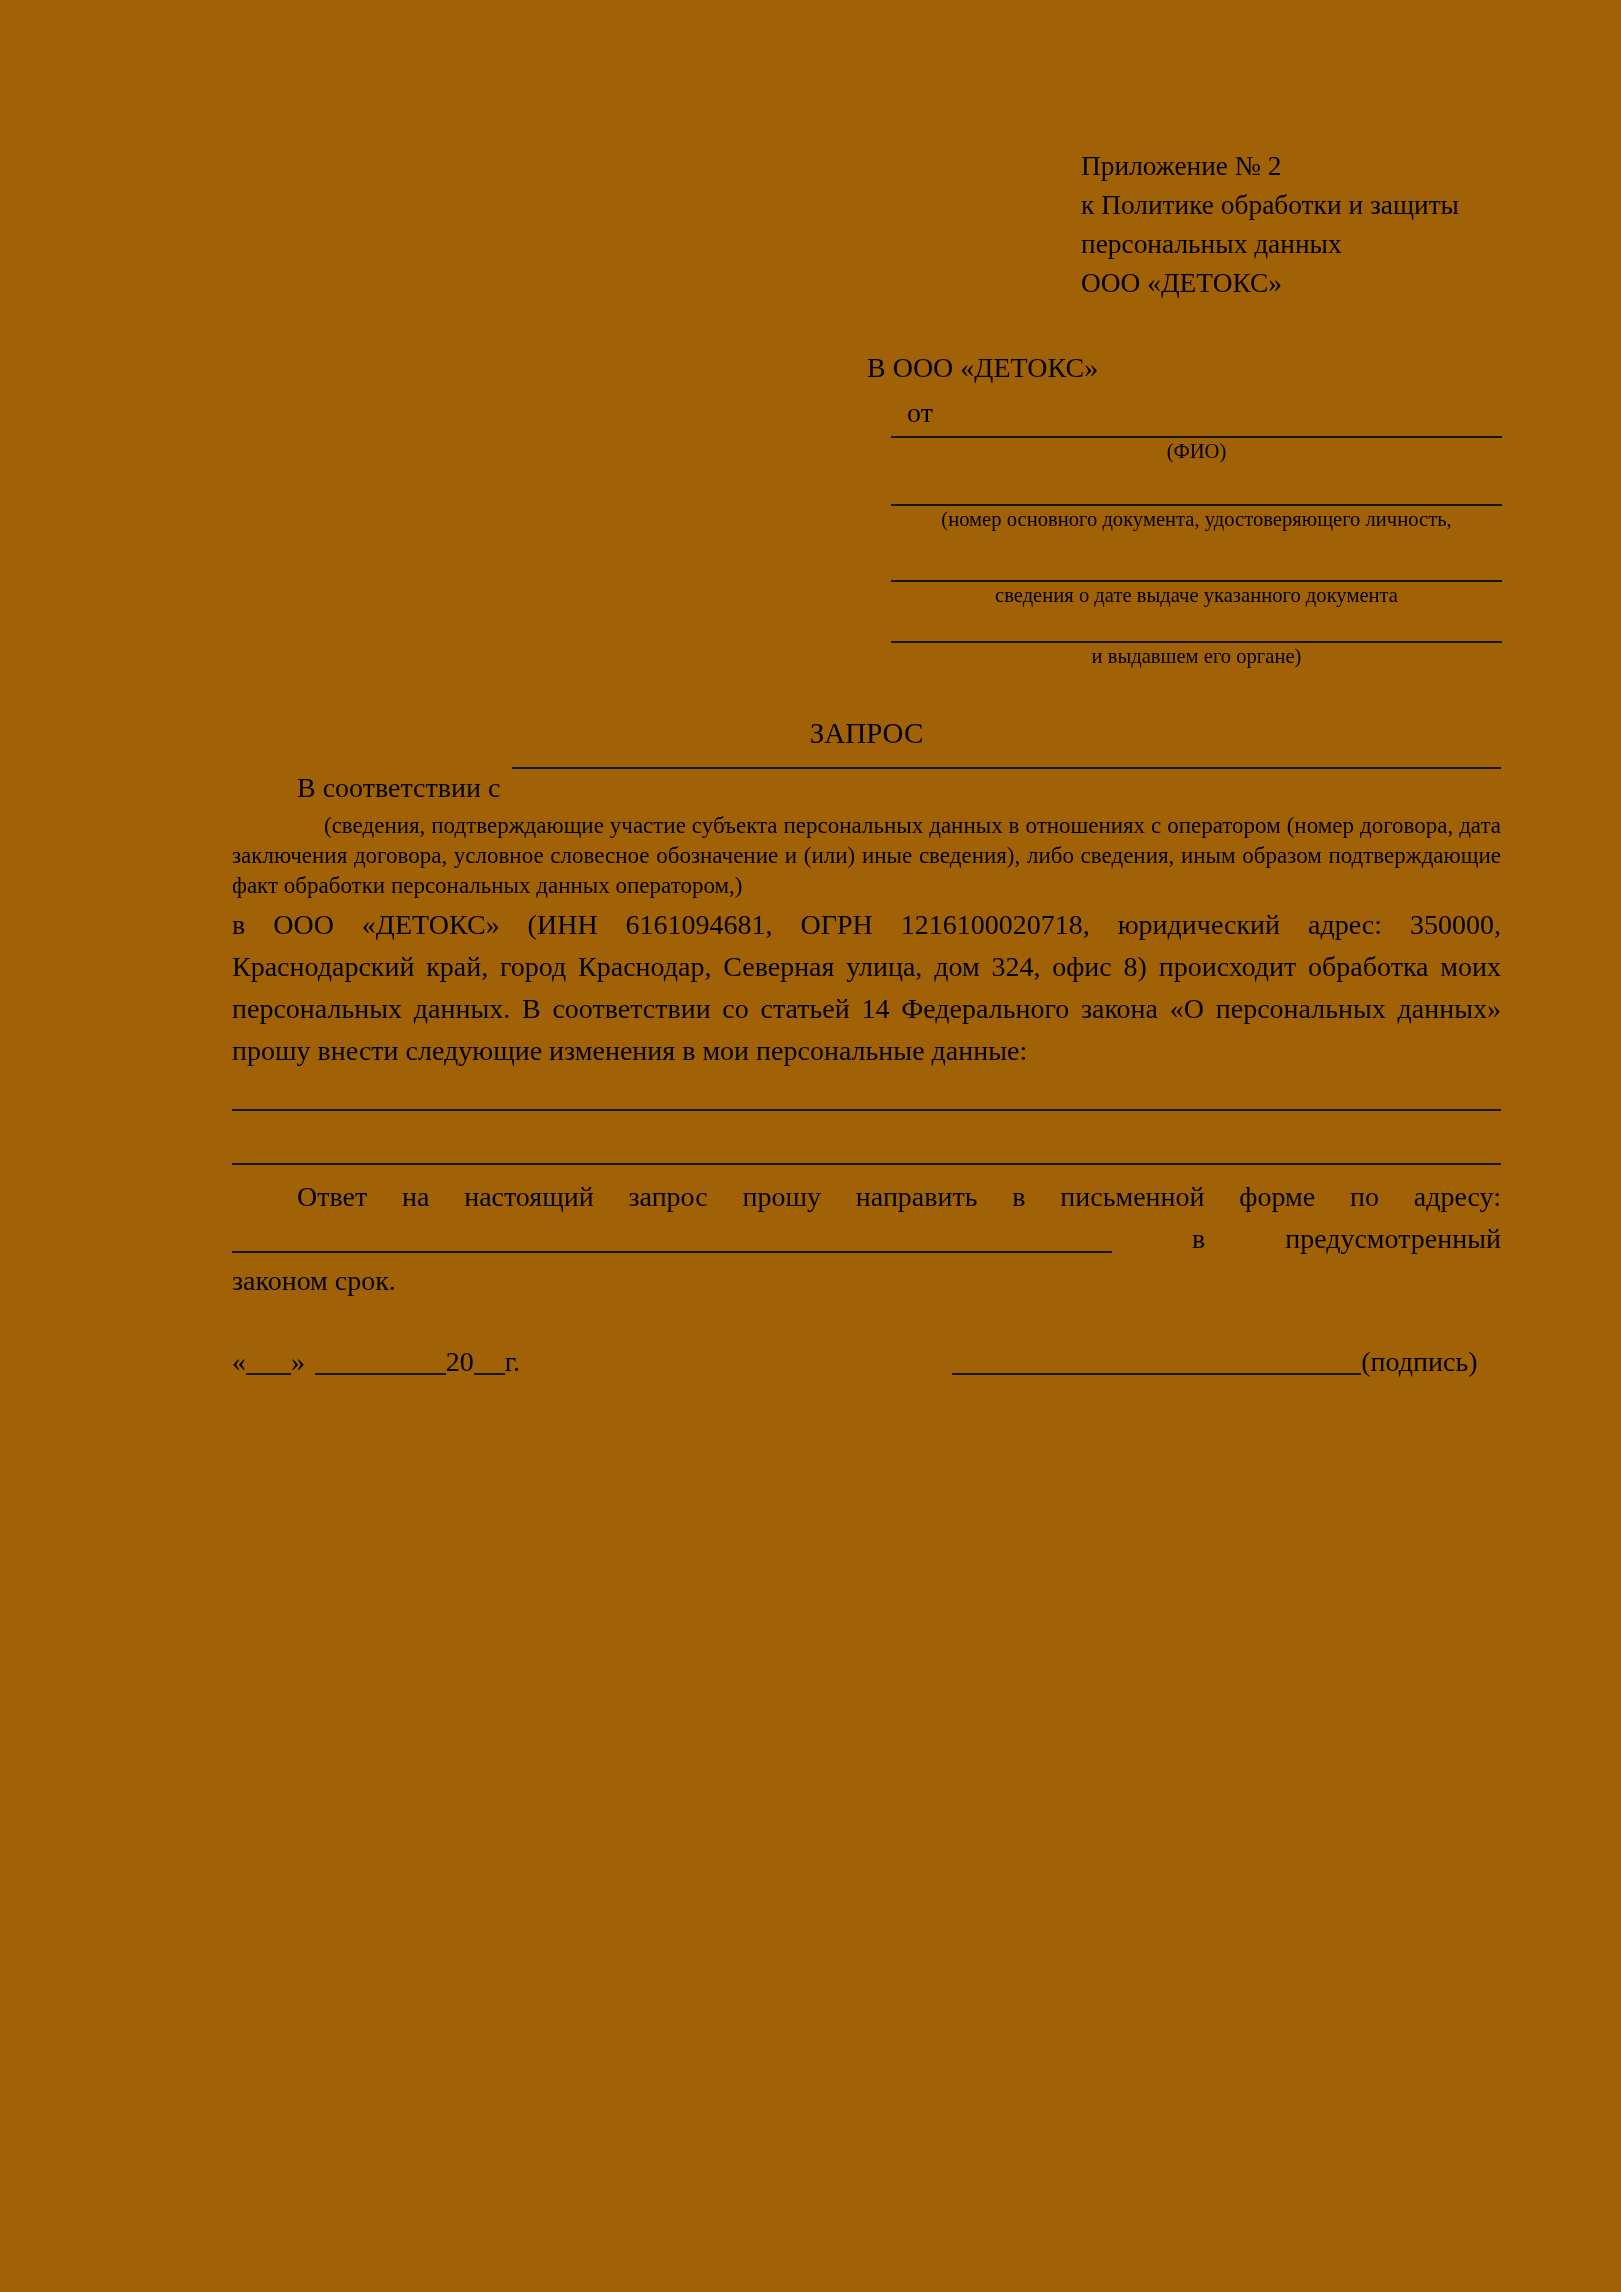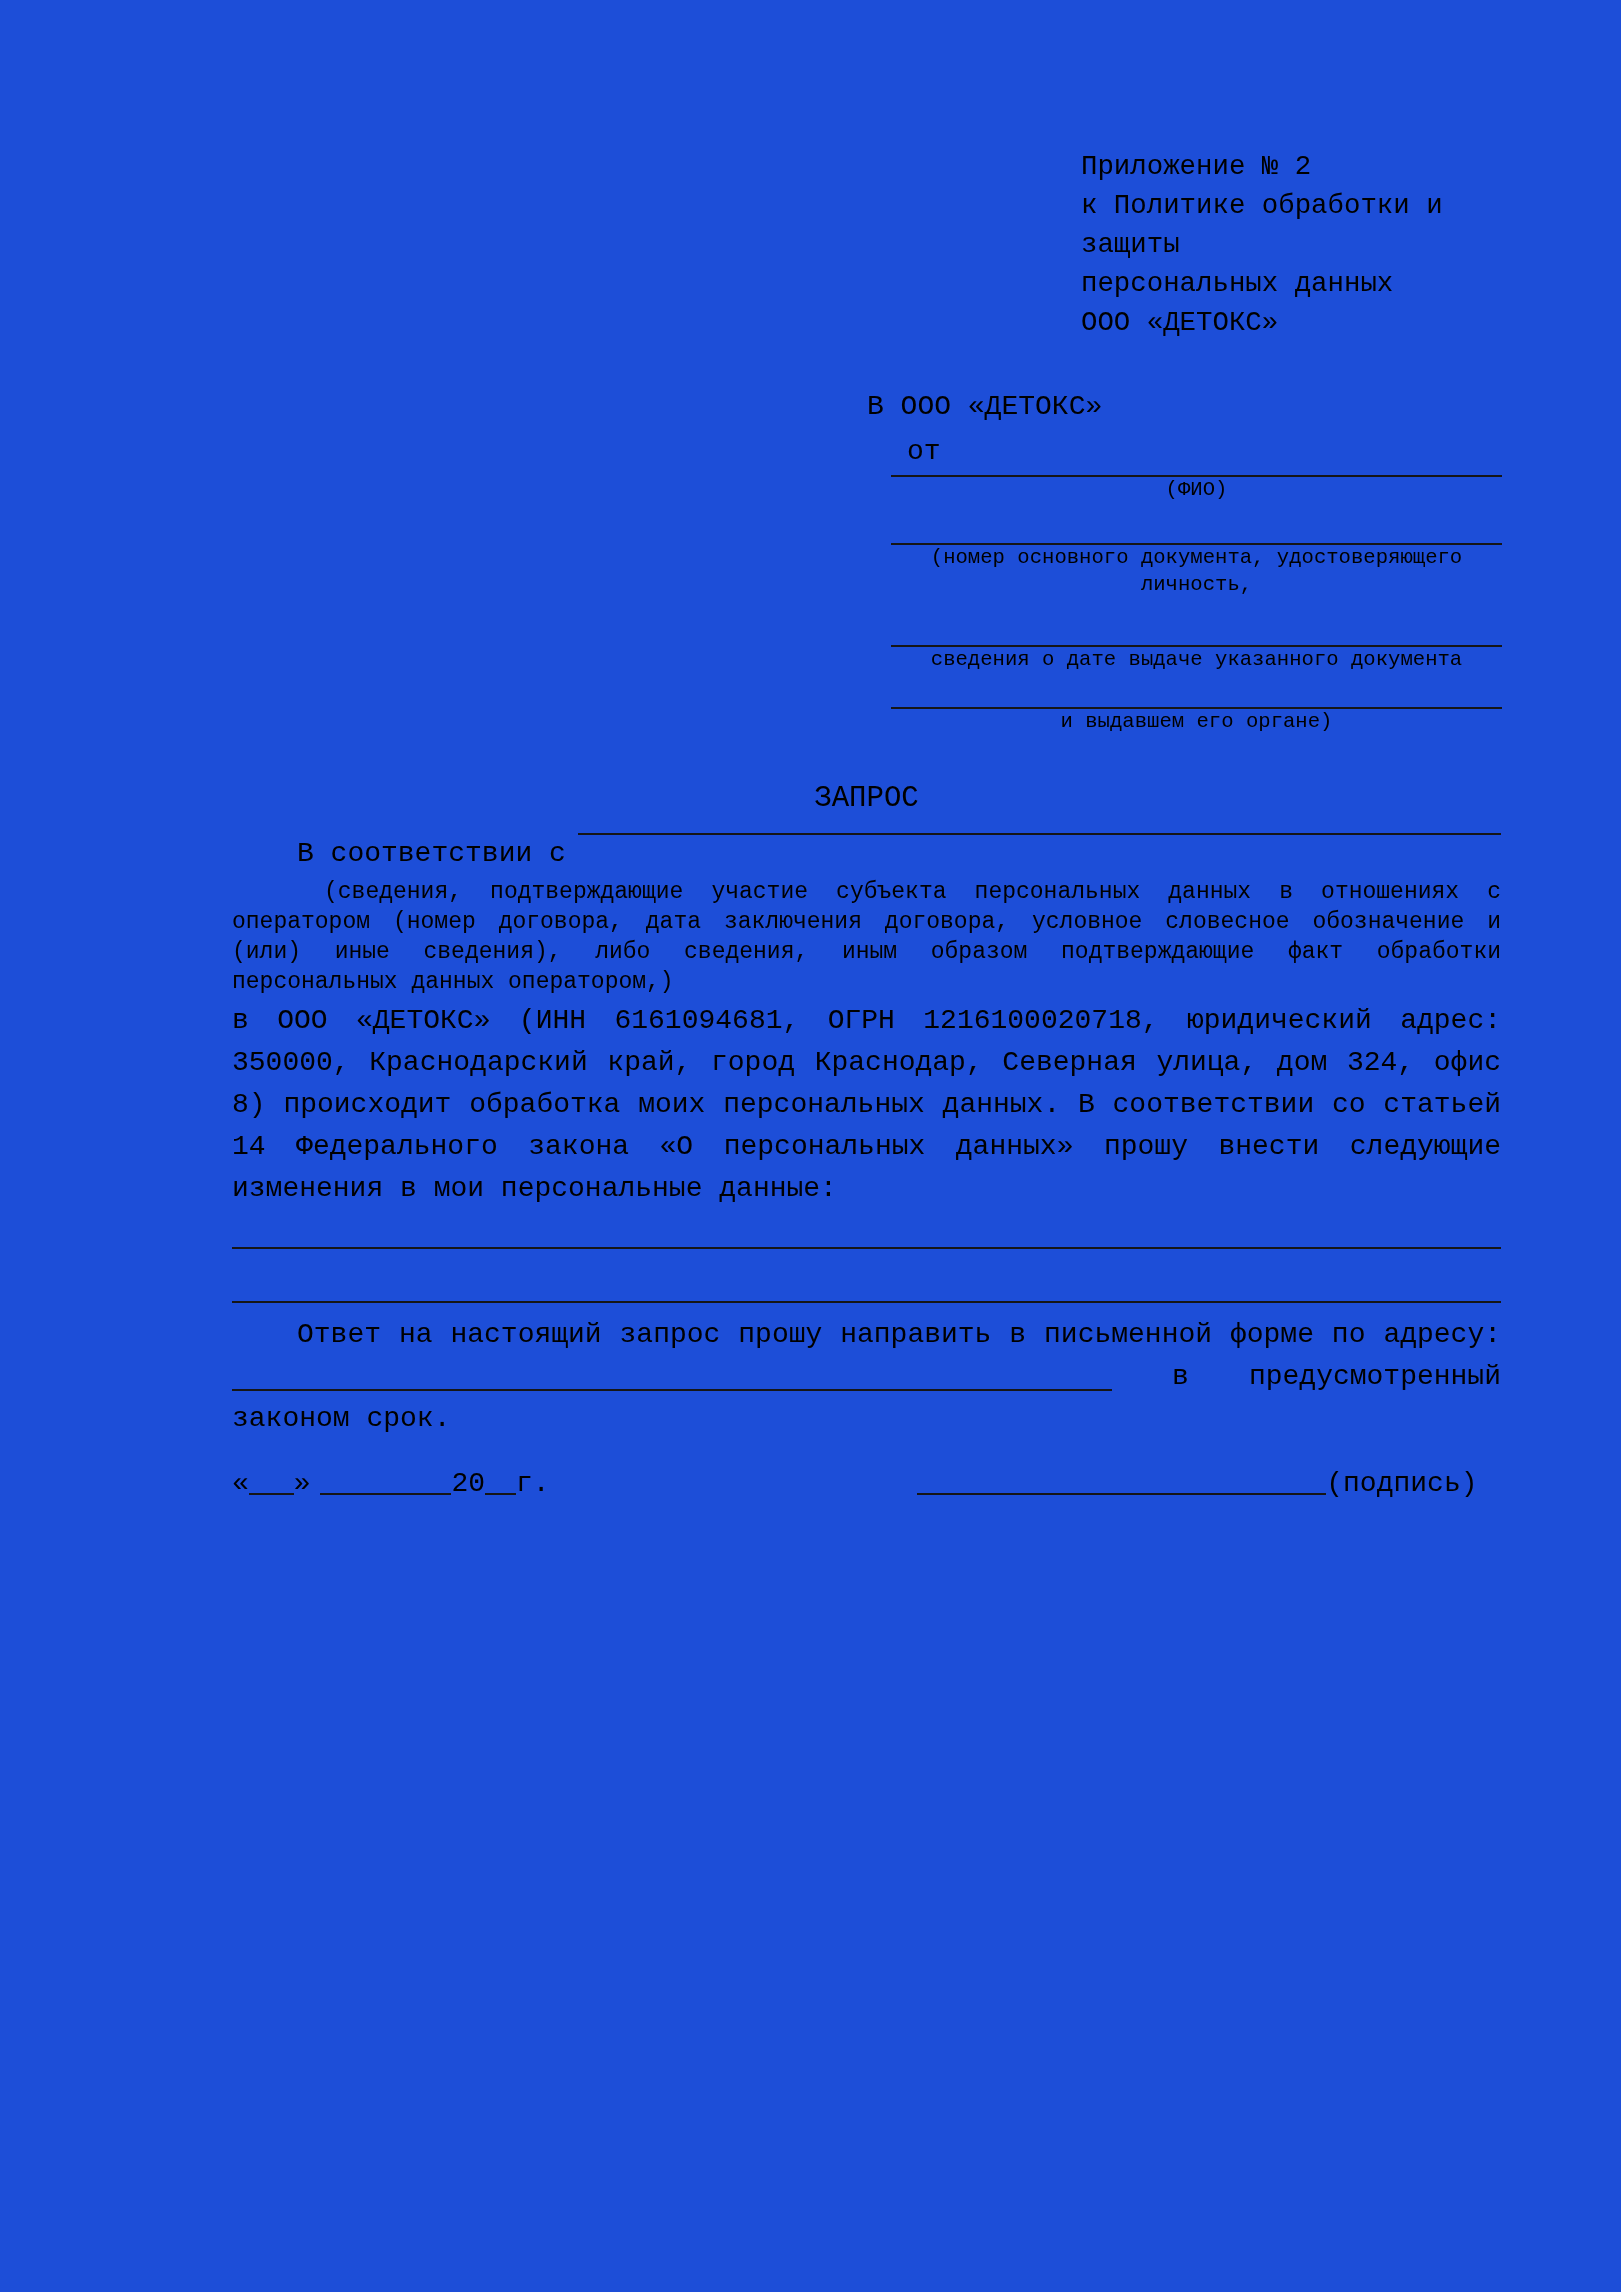--- a/index.html
+++ b/index.html
@@ -1,21 +1,21 @@
 <!DOCTYPE html>
 <html><head>
 <meta charset="utf-8">
 <style>
   html,body { margin:0; padding:0; background:#ffffff; }
   .page {
     position:relative;
     width:1621px; height:2293px;
-    background:#1d4ed8;
+    background:#a16207;
     color:#000;
-    font-family:Liberation Mono, monospace;
+    font-family:Liberation Serif, serif;
     overflow:hidden;
     box-sizing:border-box;
   }
   .content {
     box-sizing:border-box;
     padding:147px 120px 0 232px; 
   }
 
   
   .header-note { margin-left:849px; font-size:27.4px; line-height:39px; }
@@ -81,21 +81,21 @@
 
   .address-line {
     display:flex; align-items:flex-end; justify-content:space-between;
     font-size:28px; line-height:42px;
   }
   .address-line .rule-part { width:880px; border-bottom:2.9px solid #161616; margin-bottom:6.9px; }
 
   .tail-par { font-size:28px; line-height:42px; }
 
   .sig-row {
-    margin-top:23px;
+    margin-top:39px;
     display:flex; align-items:baseline;
     font-size:28px; line-height:42px;
     white-space:nowrap;
   }
   .ib {
     display:inline-block;
     border-bottom:2.9px solid #161616;
     height:0.85em;
     vertical-align:-3.9px;
   }

